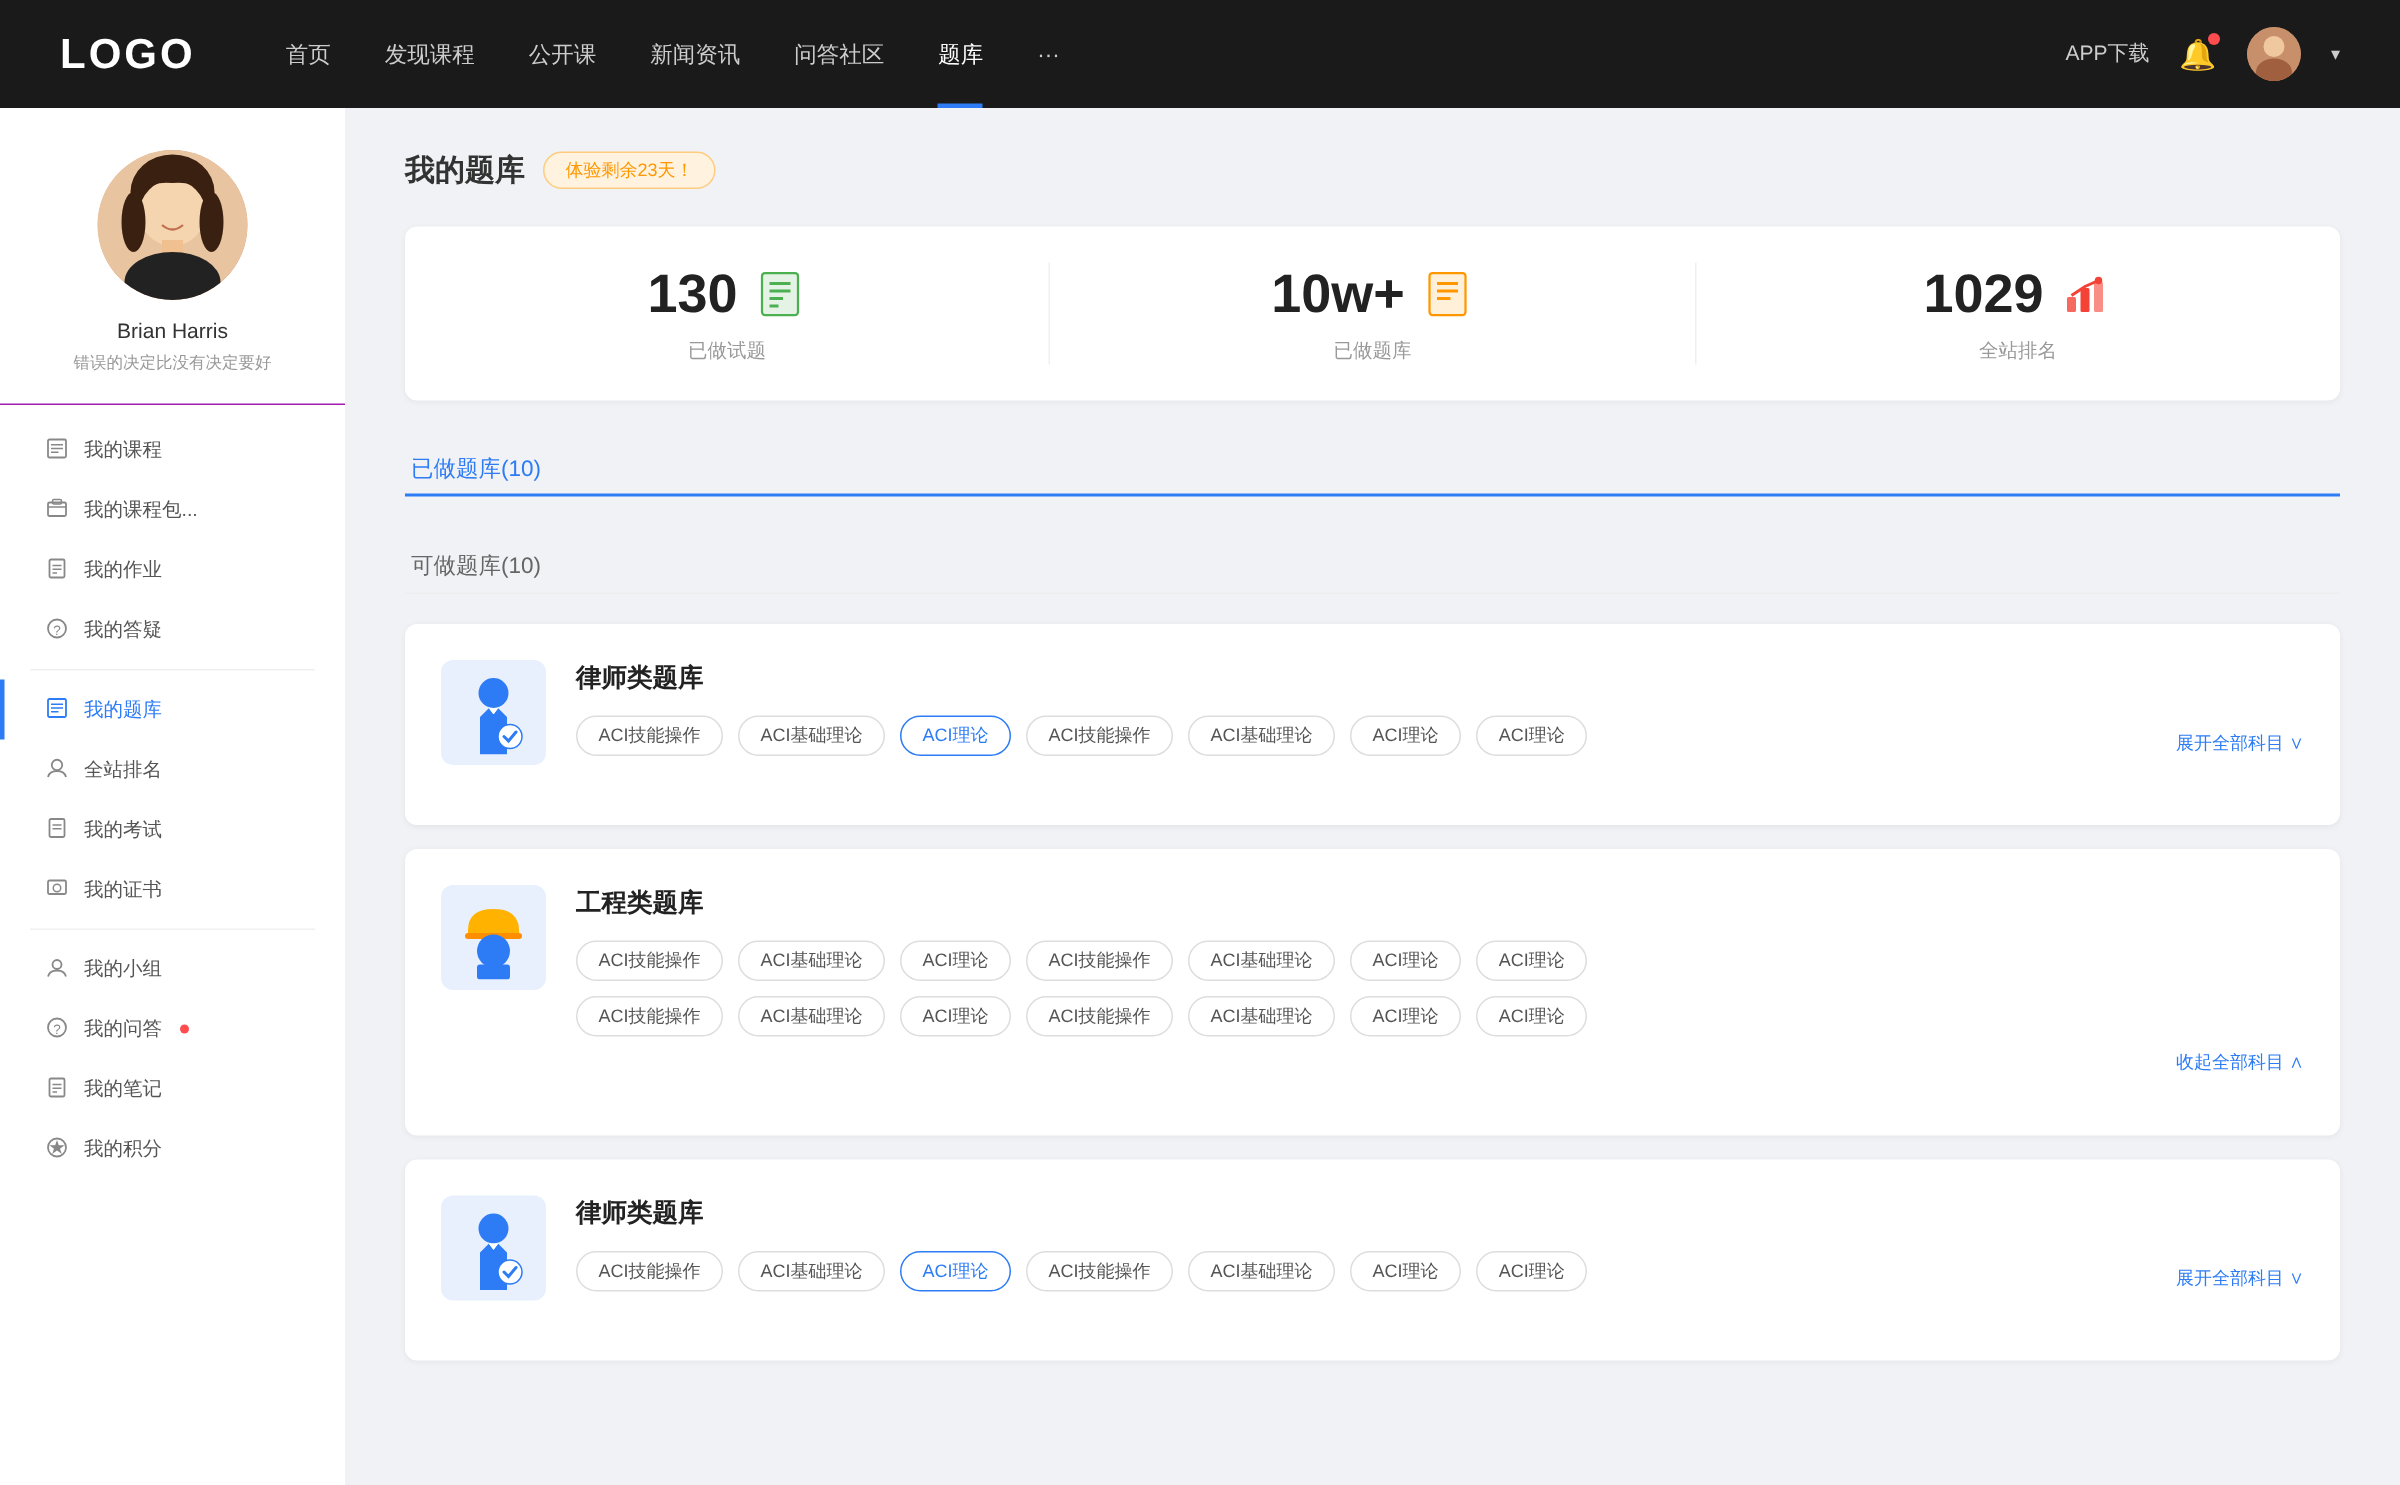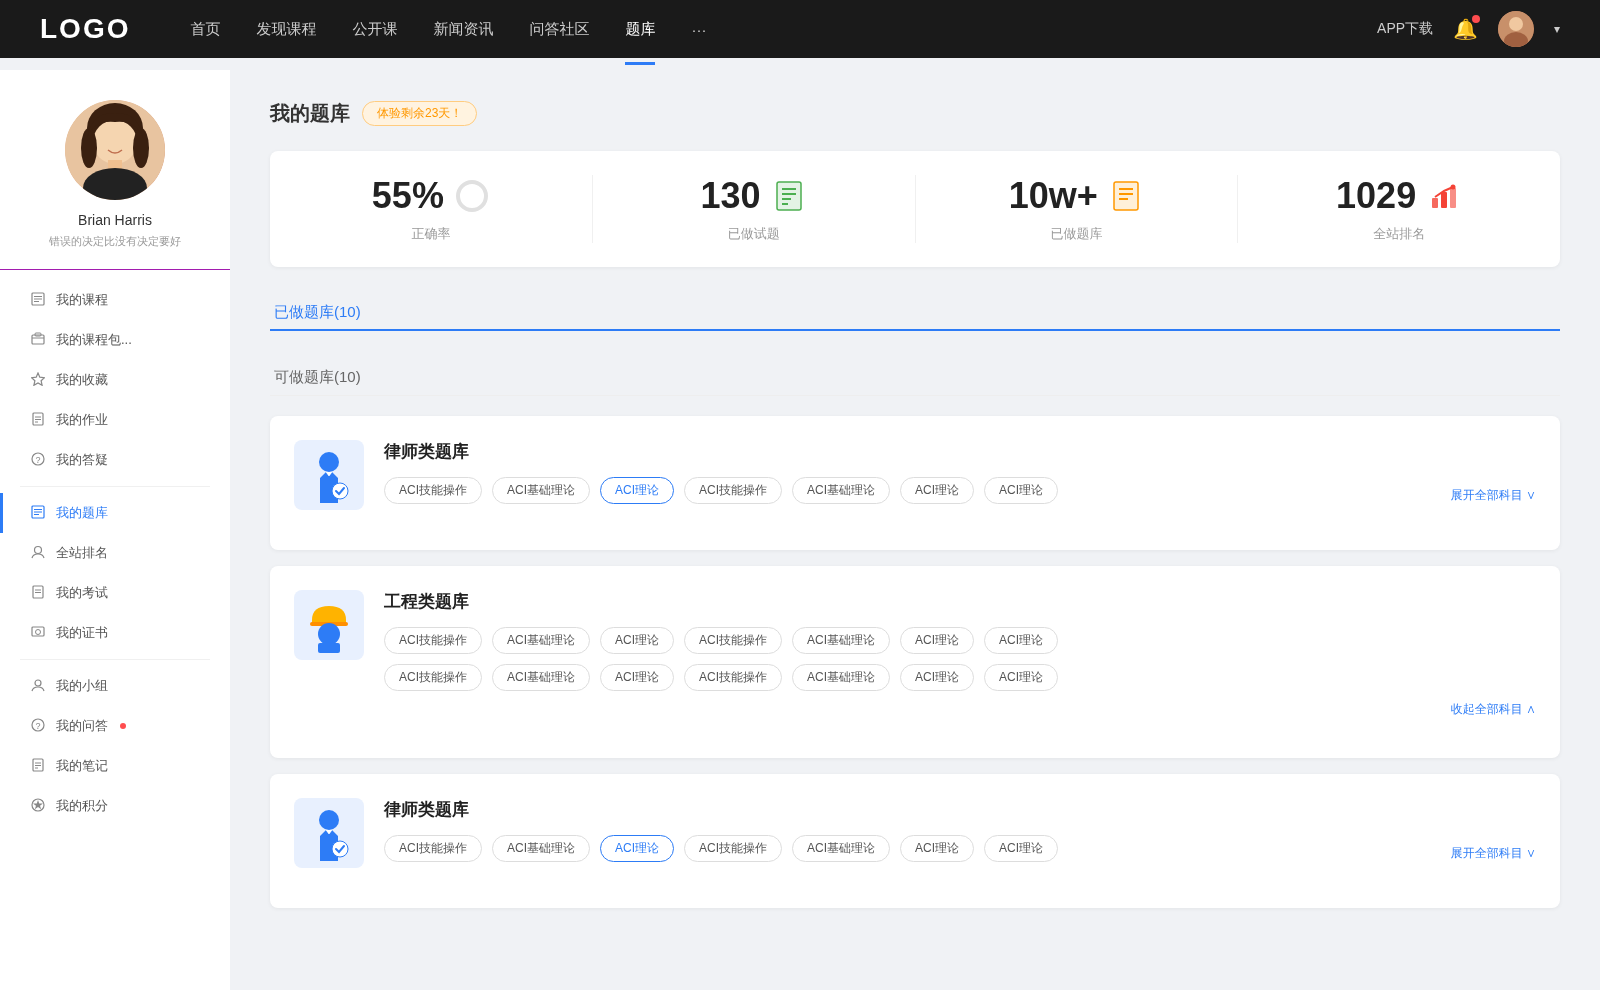--- a/index.html
+++ b/index.html
@@ -1,21 +1,21 @@
 <!DOCTYPE html>
 <html><head>
   <meta charset="utf-8">
   <style>
     * { box-sizing: border-box; margin: 0; padding: 0; }
     body { font-family: -apple-system, BlinkMacSystemFont, 'PingFang SC', 'Microsoft YaHei', sans-serif; background: #f0f2f5; min-height: 990px; }
 
     
     .navbar {
       background: #1a1a1a;
-      height: 58px;
+      height: 72px;
       display: flex;
       align-items: center;
       padding: 0 40px;
       position: fixed;
       top: 0; left: 0; right: 0;
       z-index: 100;
     }
     .nav-logo {
       color: white;
       font-size: 28px;
@@ -452,28 +452,20 @@
               <rect x="1" y="3" width="12" height="9" rx="1" fill="none" stroke="#888" stroke-width="1.2"></rect>
               <line x1="1" y1="6" x2="13" y2="6" stroke="#888" stroke-width="1"></line>
               <rect x="4" y="1" width="6" height="3" rx="1" fill="none" stroke="#888" stroke-width="1"></rect>
             </svg>
         </span>
         <span>我的课程包...</span>
       </li>
       <li class="sidebar-menu-item">
         <span class="sidebar-icon">
           <svg width="14" height="14" viewBox="0 0 14 14">
-              <polygon points="7,1 8.8,5.2 13.4,5.7 10.1,8.7 11.1,13.3 7,10.9 2.9,13.3 3.9,8.7 0.6,5.7 5.2,5.2" fill="none" stroke="#888" stroke-width="1.2"></polygon>
-            </svg>
-        </span>
-        <span>我的收藏</span>
-      </li>
-      <li class="sidebar-menu-item">
-        <span class="sidebar-icon">
-          <svg width="14" height="14" viewBox="0 0 14 14">
               <rect x="2" y="1" width="10" height="12" rx="1" fill="none" stroke="#888" stroke-width="1.2"></rect>
               <line x1="4" y1="5" x2="10" y2="5" stroke="#888" stroke-width="1"></line>
               <line x1="4" y1="7.5" x2="10" y2="7.5" stroke="#888" stroke-width="1"></line>
               <line x1="4" y1="10" x2="7" y2="10" stroke="#888" stroke-width="1"></line>
             </svg>
         </span>
         <span>我的作业</span>
       </li>
       <li class="sidebar-menu-item">
         <span class="sidebar-icon">
@@ -569,33 +561,20 @@
 
   <main class="main-content">
 
     <div class="page-header">
       <h1 class="page-title">我的题库</h1>
       <span class="trial-badge">体验剩余23天！</span>
     </div>
 
     <div class="stats-row">
 
-      <div class="stat-item">
-        <div class="stat-main">
-          <span class="stat-value">55%</span>
-          <div class="stat-icon blue">
-            <svg width="36" height="36" viewBox="0 0 36 36">
-              <circle cx="18" cy="18" r="14" fill="none" stroke="#e0e0e0" stroke-width="4"></circle>
-              <circle cx="18" cy="18" r="14" fill="none" stroke="#2d7cf6" stroke-width="4" stroke-dasharray="49.3 85.3" stroke-dashoffset="21.3" class="circle-progress"></circle>
-              <circle cx="18" cy="18" r="8" fill="white"></circle>
-            </svg>
-          </div>
-        </div>
-        <span class="stat-label">正确率</span>
-      </div>
 
       <div class="stat-item">
         <div class="stat-main">
           <span class="stat-value">130</span>
           <div class="stat-icon green">
             <svg width="32" height="32" viewBox="0 0 32 32">
               <rect x="4" y="2" width="24" height="28" rx="2" fill="#4caf50" opacity="0.15"></rect>
               <rect x="4" y="2" width="24" height="28" rx="2" fill="none" stroke="#4caf50" stroke-width="1.5"></rect>
               <line x1="9" y1="9" x2="23" y2="9" stroke="#4caf50" stroke-width="2"></line>
               <line x1="9" y1="14" x2="23" y2="14" stroke="#4caf50" stroke-width="2"></line>

